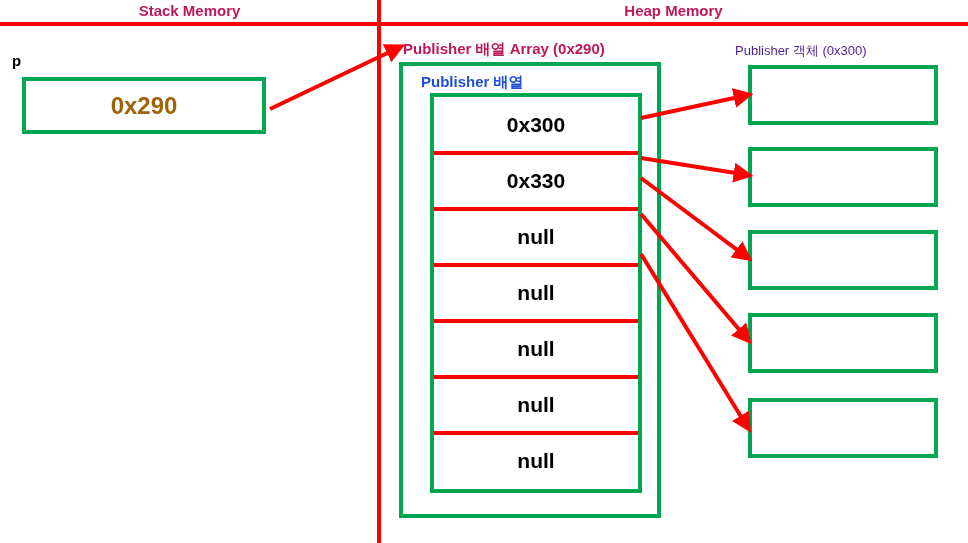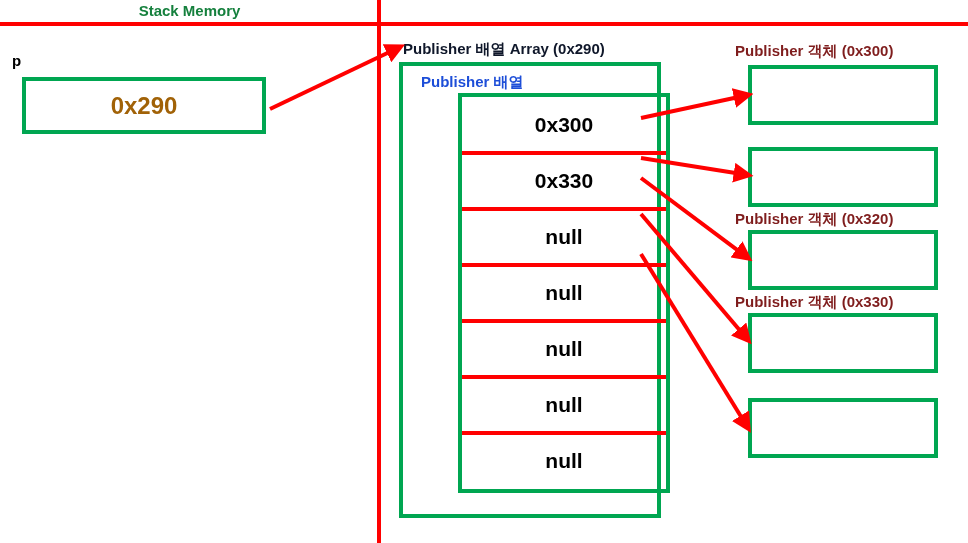--- a/index.html
+++ b/index.html
@@ -16,21 +16,21 @@
     height: 543px;
     background: #ffffff;
     overflow: hidden;
   }
 
   
   .section-title {
     position: absolute;
     font-weight: bold;
     font-size: 15px;
-    color: #15803d;
+    color: #be185d;
     text-align: center;
     white-space: nowrap;
   }
   #stack-title { left: 0px;   top: 2px;  width: 379px; }
   #heap-title  { left: 379px; top: 2px;  width: 589px; }
 
   .divider-h {
     position: absolute;
     left: 0px;
     top: 22px;
@@ -81,21 +81,21 @@
     height: 456px;
     border: 4px solid #00a651;
     box-sizing: border-box;
   }
   #array-container-label {
     position: absolute;
     left: 403px;
     top: 40px;
     font-weight: bold;
     font-size: 15px;
-    color: #0f172a;
+    color: #be185d;
     white-space: nowrap;
   }
   #array-inner-label {
     position: absolute;
     left: 421px;
     top: 73px;
     font-weight: bold;
     font-size: 15px;
     color: #1d4ed8;
     white-space: nowrap;
@@ -105,21 +105,20 @@
   #array-cells {
     position: absolute;
     left: 430px;
     top: 93px;
     width: 212px;
     height: 400px;
     border: 4px solid #00a651;
     box-sizing: border-box;
     display: flex;
     flex-direction: column;
-    margin-left: 28px;
   }
   .array-cell {
     flex: 1 1 0;
     display: flex;
     align-items: center;
     justify-content: center;
     font-weight: bold;
     font-size: 21px;
     color: #000;
     position: relative;
@@ -130,23 +129,23 @@
     left: 0;
     right: 0;
     top: -2px;
     height: 4px;
     background: #ff0000;
   }
 
   
   .pub-label {
     position: absolute;
-    font-weight: bold;
-    font-size: 15px;
-    color: #7f1d1d;
+    font-weight: normal;
+    font-size: 13px;
+    color: #4c1d95;
     white-space: nowrap;
   }
   .pub-box {
     position: absolute;
     left: 748px;
     width: 190px;
     height: 60px;
     border: 4px solid #00a651;
     box-sizing: border-box;
     background: #ffffff;
@@ -161,20 +160,21 @@
     height: 543px;
     pointer-events: none;
   }
 </style>
 </head>
 <body>
 
 <div id="canvas">
 
   <div class="section-title" id="stack-title">Stack Memory</div>
+  <div class="section-title" id="heap-title">Heap Memory</div>
 
   <div class="divider-h"></div>
   <div class="divider-v"></div>
 
   <div id="p-label">p</div>
   <div id="p-box">
     <span>0x290</span>
   </div>
 
   <div id="array-container-label">Publisher 배열 Array (0x290)</div>
@@ -189,24 +189,22 @@
     <div class="array-cell">null</div>
     <div class="array-cell">null</div>
     <div class="array-cell">null</div>
   </div>
 
   <div class="pub-label" style="left:735px; top:42px;">Publisher 객체 (0x300)</div>
   <div class="pub-box" style="top:65px;"></div>
 
   <div class="pub-box" style="top:147px;"></div>
 
-  <div class="pub-label" style="left:735px; top:210px;">Publisher 객체 (0x320)</div>
   <div class="pub-box" style="top:230px;"></div>
 
-  <div class="pub-label" style="left:735px; top:293px;">Publisher 객체 (0x330)</div>
   <div class="pub-box" style="top:313px;"></div>
 
   <div class="pub-box" style="top:398px;"></div>
 
   <svg id="arrows" viewBox="0 0 968 543" xmlns="http://www.w3.org/2000/svg">
     <defs>
       <marker id="ah" markerWidth="5" markerHeight="5" refX="3.6" refY="2.5" orient="auto" markerUnits="strokeWidth">
         <path d="M0,0 L5,2.5 L0,5 z" fill="#ff0000"></path>
       </marker>
     </defs>

